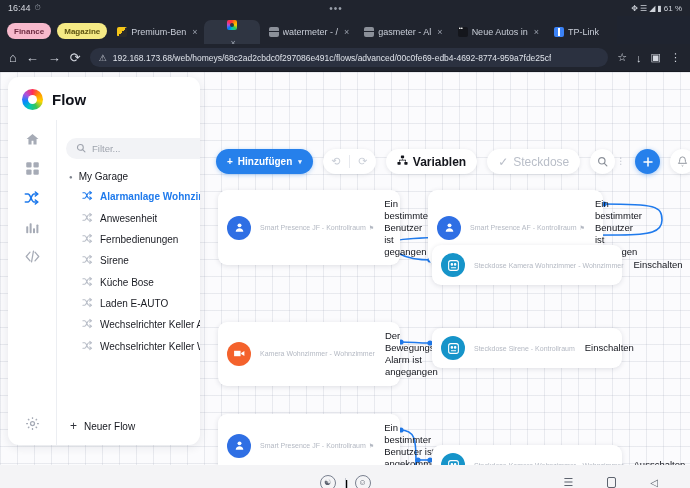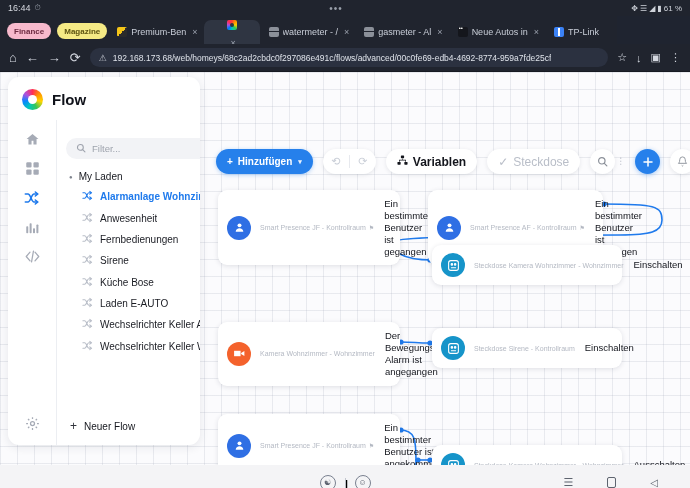--- a/index.html
+++ b/index.html
@@ -367,21 +367,21 @@
                 <circle cx="10.5" cy="10.5" r="7"></circle>
                 <path d="M16 16l5.5 5.5" stroke-linecap="round"></path>
               </svg>
           </span>
           <span>Filter...</span>
         </div>
 
         <div class="tree">
           <div class="tree-root">
             <span class="caret">●</span>
-            <span>My Laden</span>
+            <span>My Garage</span>
           </div>
 
           <div class="flow-item active">
             <span class="shuffle">
               <svg width="11" height="11" viewBox="0 0 24 24" fill="none" stroke="currentColor" stroke-width="2.4" stroke-linecap="round">
                   <path d="M2 6h4c4 0 5 12 9 12h5M2 18h4c4 0 5-12 9-12h5"></path>
                   <path d="M17 3l3.5 3L17 9M17 15l3.5 3L17 21"></path>
                 </svg>
             </span>
             <span class="fi-label">Alarmanlage Wohnzimmer</span>

